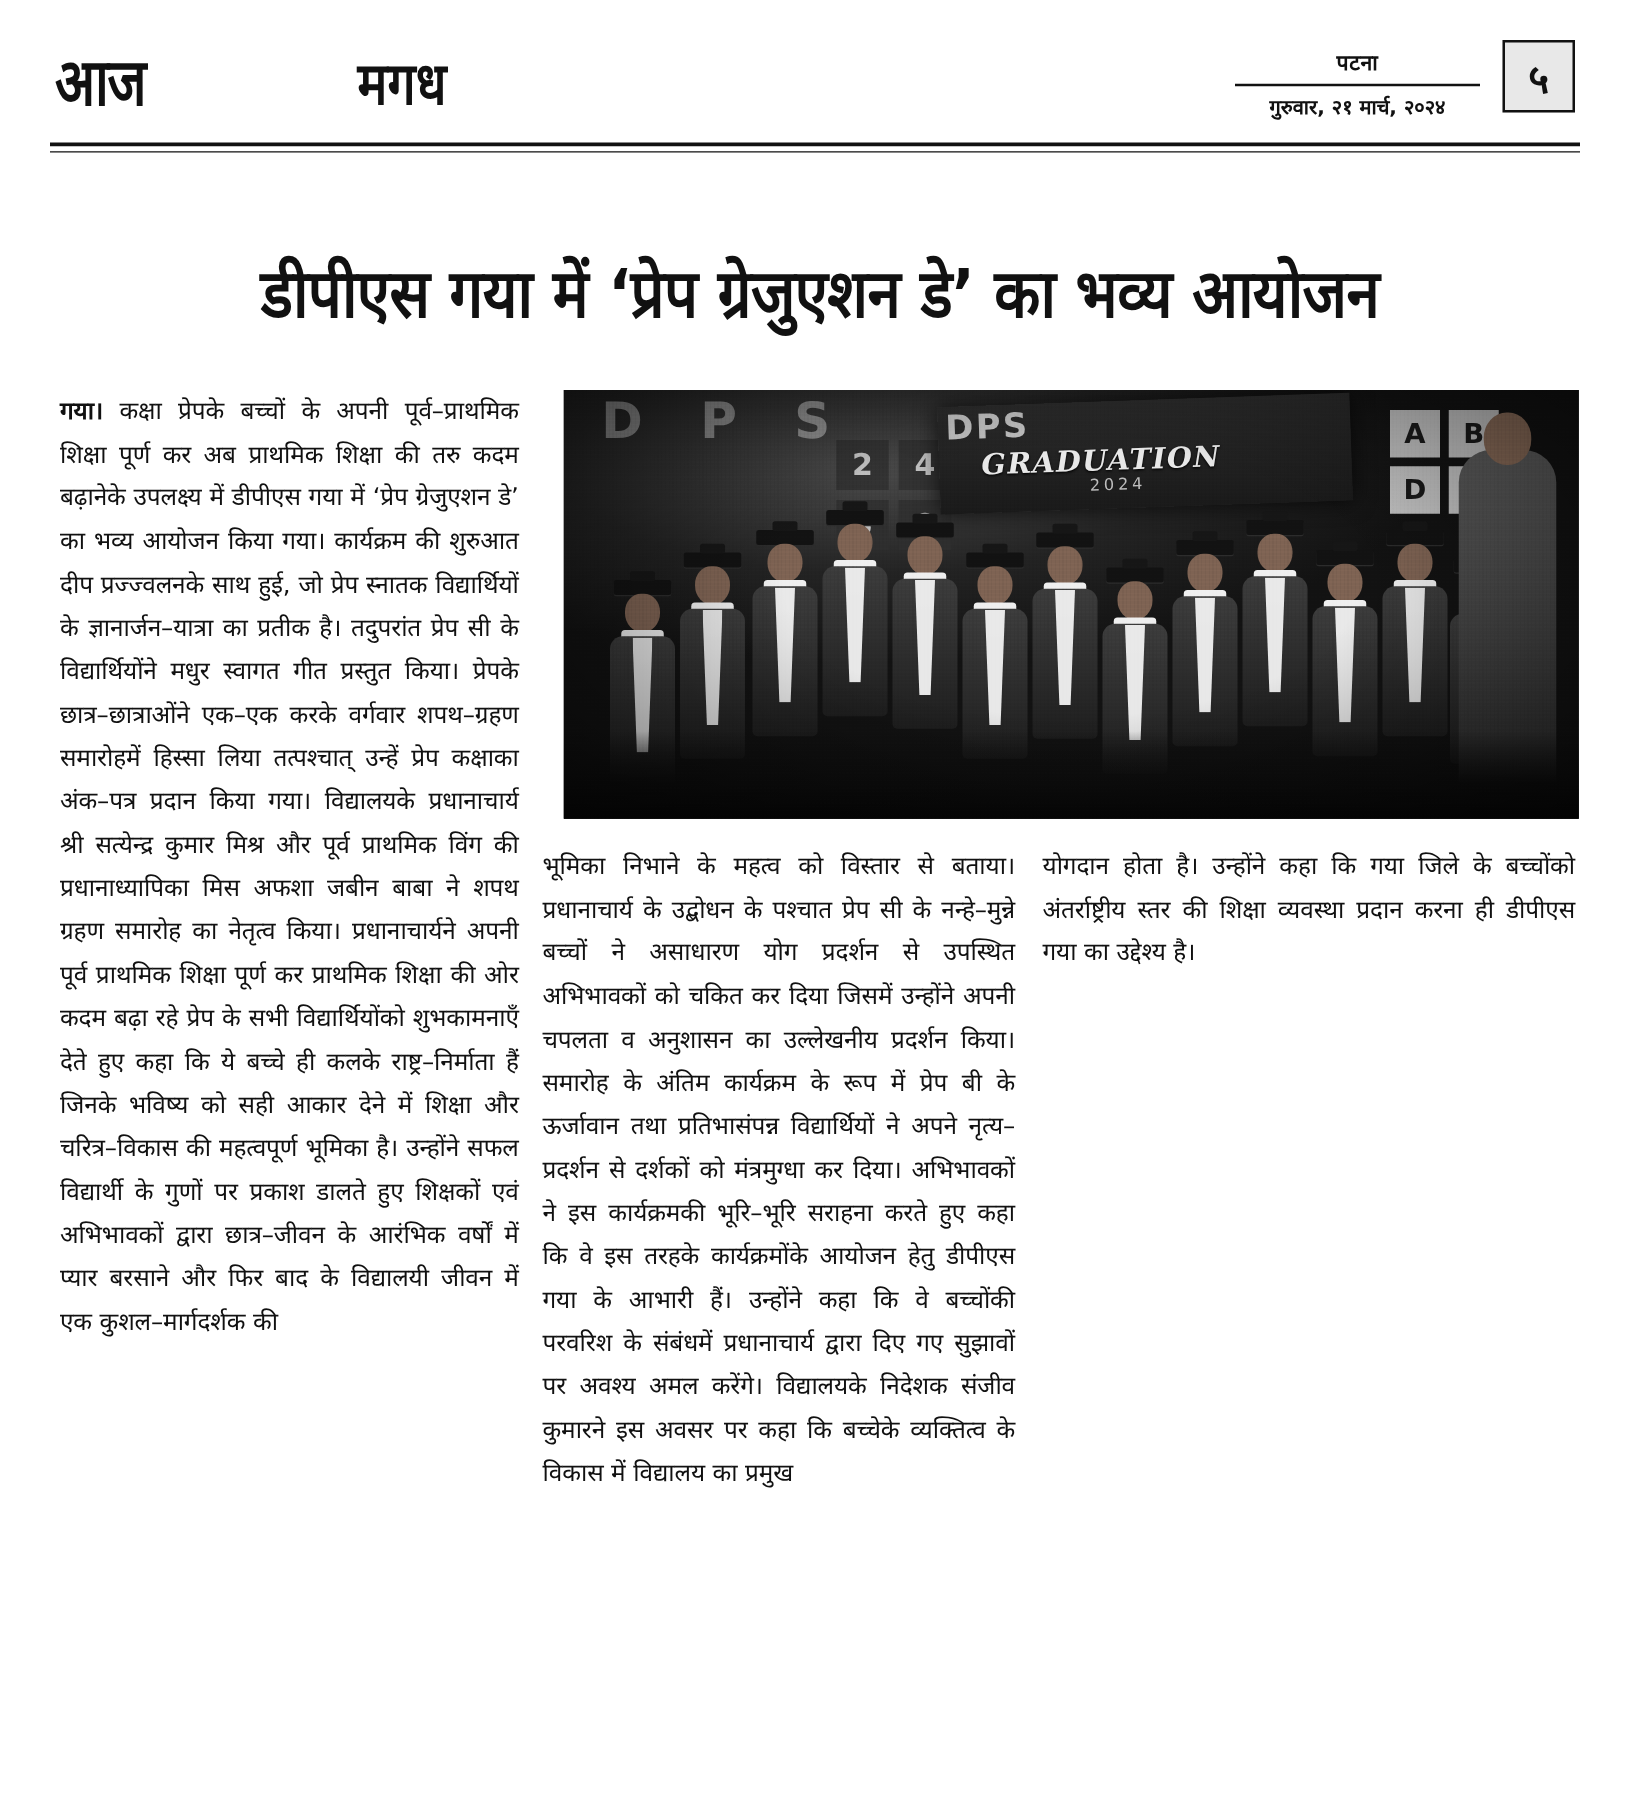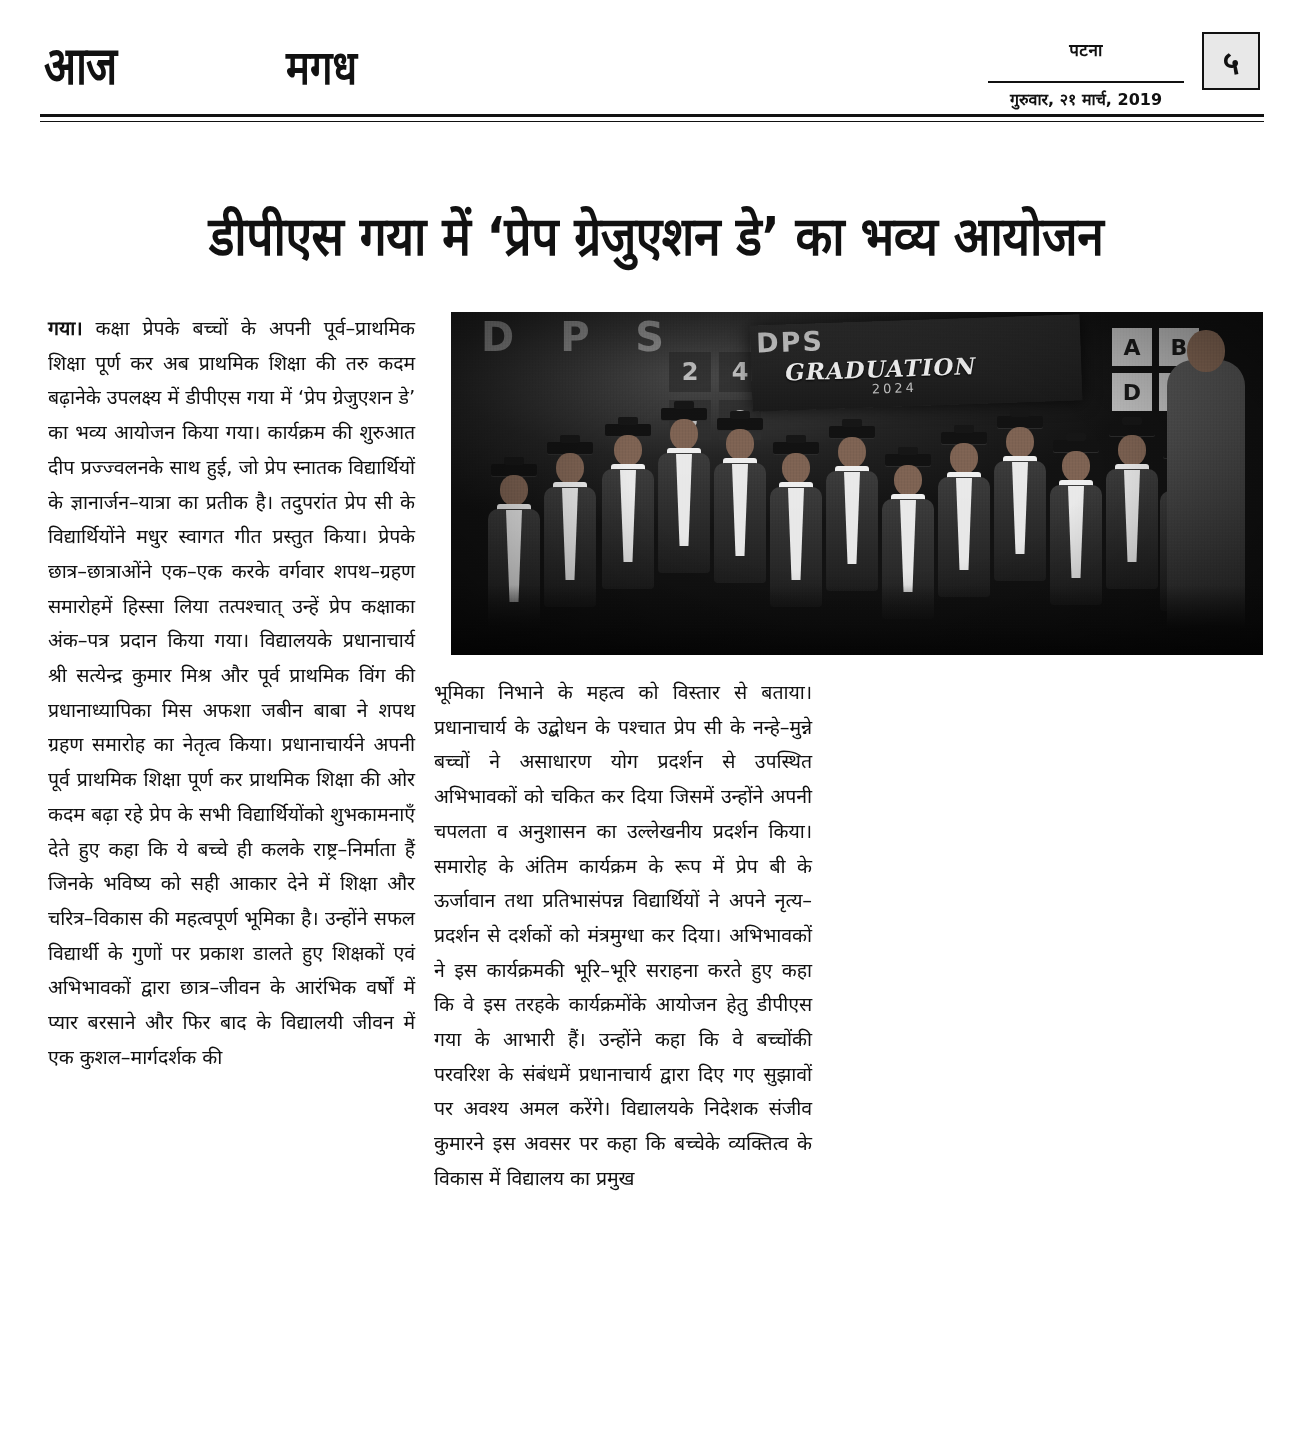--- a/index.html
+++ b/index.html
@@ -59,21 +59,21 @@
     display: flex;
     flex-direction: column;
     align-items: center;
     margin-top: 10px;
     margin-right: 18px;
   }
   .dateblock .city {
     font-family: "DejaVu Sans", sans-serif;
     font-size: 17px;
     font-weight: bold;
-    padding-bottom: 20px;
+    padding-bottom: 6px;
     letter-spacing: 0.5px;
   }
   .dateblock .rule {
     width: 196px;
     border-top: 2px solid #111;
     margin-bottom: 5px;
   }
   .dateblock .date {
     font-family: "DejaVu Sans", sans-serif;
     font-size: 16px;
@@ -296,21 +296,21 @@
 <body>
 
 <div class="page">
 
   <div class="masthead">
     <div class="logo">आज</div>
     <div class="edition-title">मगध</div>
     <div class="dateblock">
       <div class="city">पटना</div>
       <div class="rule"></div>
-      <div class="date">गुरुवार, २१ मार्च, 2019</div>
+      <div class="date">गुरुवार, २१ मार्च, २०२४</div>
     </div>
     <div class="pagenum">५</div>
   </div>
   <div class="masthead-rule"></div>
   <div class="masthead-rule2"></div>
 
   <h1 class="headline">डीपीएस गया में ‘प्रेप ग्रेजुएशन डे’ का भव्य आयोजन</h1>
 
   <div class="photo">
     <div class="stage-back"></div>
@@ -441,16 +441,17 @@
   <div class="columns">
     <div class="col c1">
       <p><span class="dateline">गया।</span><span> कक्षा प्रेपके बच्चों के अपनी पूर्व–प्राथमिक शिक्षा पूर्ण कर अब प्राथमिक शिक्षा की तरु कदम बढ़ानेके उपलक्ष्य में डीपीएस गया में ‘प्रेप ग्रेजुएशन डे’ का भव्य आयोजन किया गया। कार्यक्रम की शुरुआत दीप प्रज्ज्वलनके साथ हुई, जो प्रेप स्नातक विद्यार्थियों के ज्ञानार्जन–यात्रा का प्रतीक है। तदुपरांत प्रेप सी के विद्यार्थियोंने मधुर स्वागत गीत प्रस्तुत किया। प्रेपके छात्र–छात्राओंने एक–एक करके वर्गवार शपथ–ग्रहण समारोहमें हिस्सा लिया तत्पश्चात् उन्हें प्रेप कक्षाका अंक–पत्र प्रदान किया गया। विद्यालयके प्रधानाचार्य श्री सत्येन्द्र कुमार मिश्र और पूर्व प्राथमिक विंग की प्रधानाध्यापिका मिस अफशा जबीन बाबा ने शपथ ग्रहण समारोह का नेतृत्व किया। प्रधानाचार्यने अपनी पूर्व प्राथमिक शिक्षा पूर्ण कर प्राथमिक शिक्षा की ओर कदम बढ़ा रहे प्रेप के सभी विद्यार्थियोंको शुभकामनाएँ देते हुए कहा कि ये बच्चे ही कलके राष्ट्र–निर्माता हैं जिनके भविष्य को सही आकार देने में शिक्षा और चरित्र–विकास की महत्वपूर्ण भूमिका है। उन्होंने सफल विद्यार्थी के गुणों पर प्रकाश डालते हुए शिक्षकों एवं अभिभावकों द्वारा छात्र–जीवन के आरंभिक वर्षों में प्यार बरसाने और फिर बाद के विद्यालयी जीवन में एक कुशल–मार्गदर्शक की</span></p>
     </div>
     <div class="col c2">
       <div style="height:347px"></div>
       <p class="below-photo">भूमिका निभाने के महत्व को विस्तार से बताया। प्रधानाचार्य के उद्बोधन के पश्चात प्रेप सी के नन्हे–मुन्ने बच्चों ने असाधारण योग प्रदर्शन से उपस्थित अभिभावकों को चकित कर दिया जिसमें उन्होंने अपनी चपलता व अनुशासन का उल्लेखनीय प्रदर्शन किया। समारोह के अंतिम कार्यक्रम के रूप में प्रेप बी के ऊर्जावान तथा प्रतिभासंपन्न विद्यार्थियों ने अपने नृत्य–प्रदर्शन से दर्शकों को मंत्रमुग्धा कर दिया। अभिभावकों ने इस कार्यक्रमकी भूरि–भूरि सराहना करते हुए कहा कि वे इस तरहके कार्यक्रमोंके आयोजन हेतु डीपीएस गया के आभारी हैं। उन्होंने कहा कि वे बच्चोंकी परवरिश के संबंधमें प्रधानाचार्य द्वारा दिए गए सुझावों पर अवश्य अमल करेंगे। विद्यालयके निदेशक संजीव कुमारने इस अवसर पर कहा कि बच्चेके व्यक्तित्व के विकास में विद्यालय का प्रमुख</p>
     </div>
     <div class="col c3">
       <div style="height:347px"></div>
+      <p class="below-photo">योगदान होता है। उन्होंने कहा कि गया जिले के बच्चोंको अंतर्राष्ट्रीय स्तर की शिक्षा व्यवस्था प्रदान करना ही डीपीएस गया का उद्देश्य है।</p>
     </div>
   </div>
 
 </div>
 
 </body></html>

